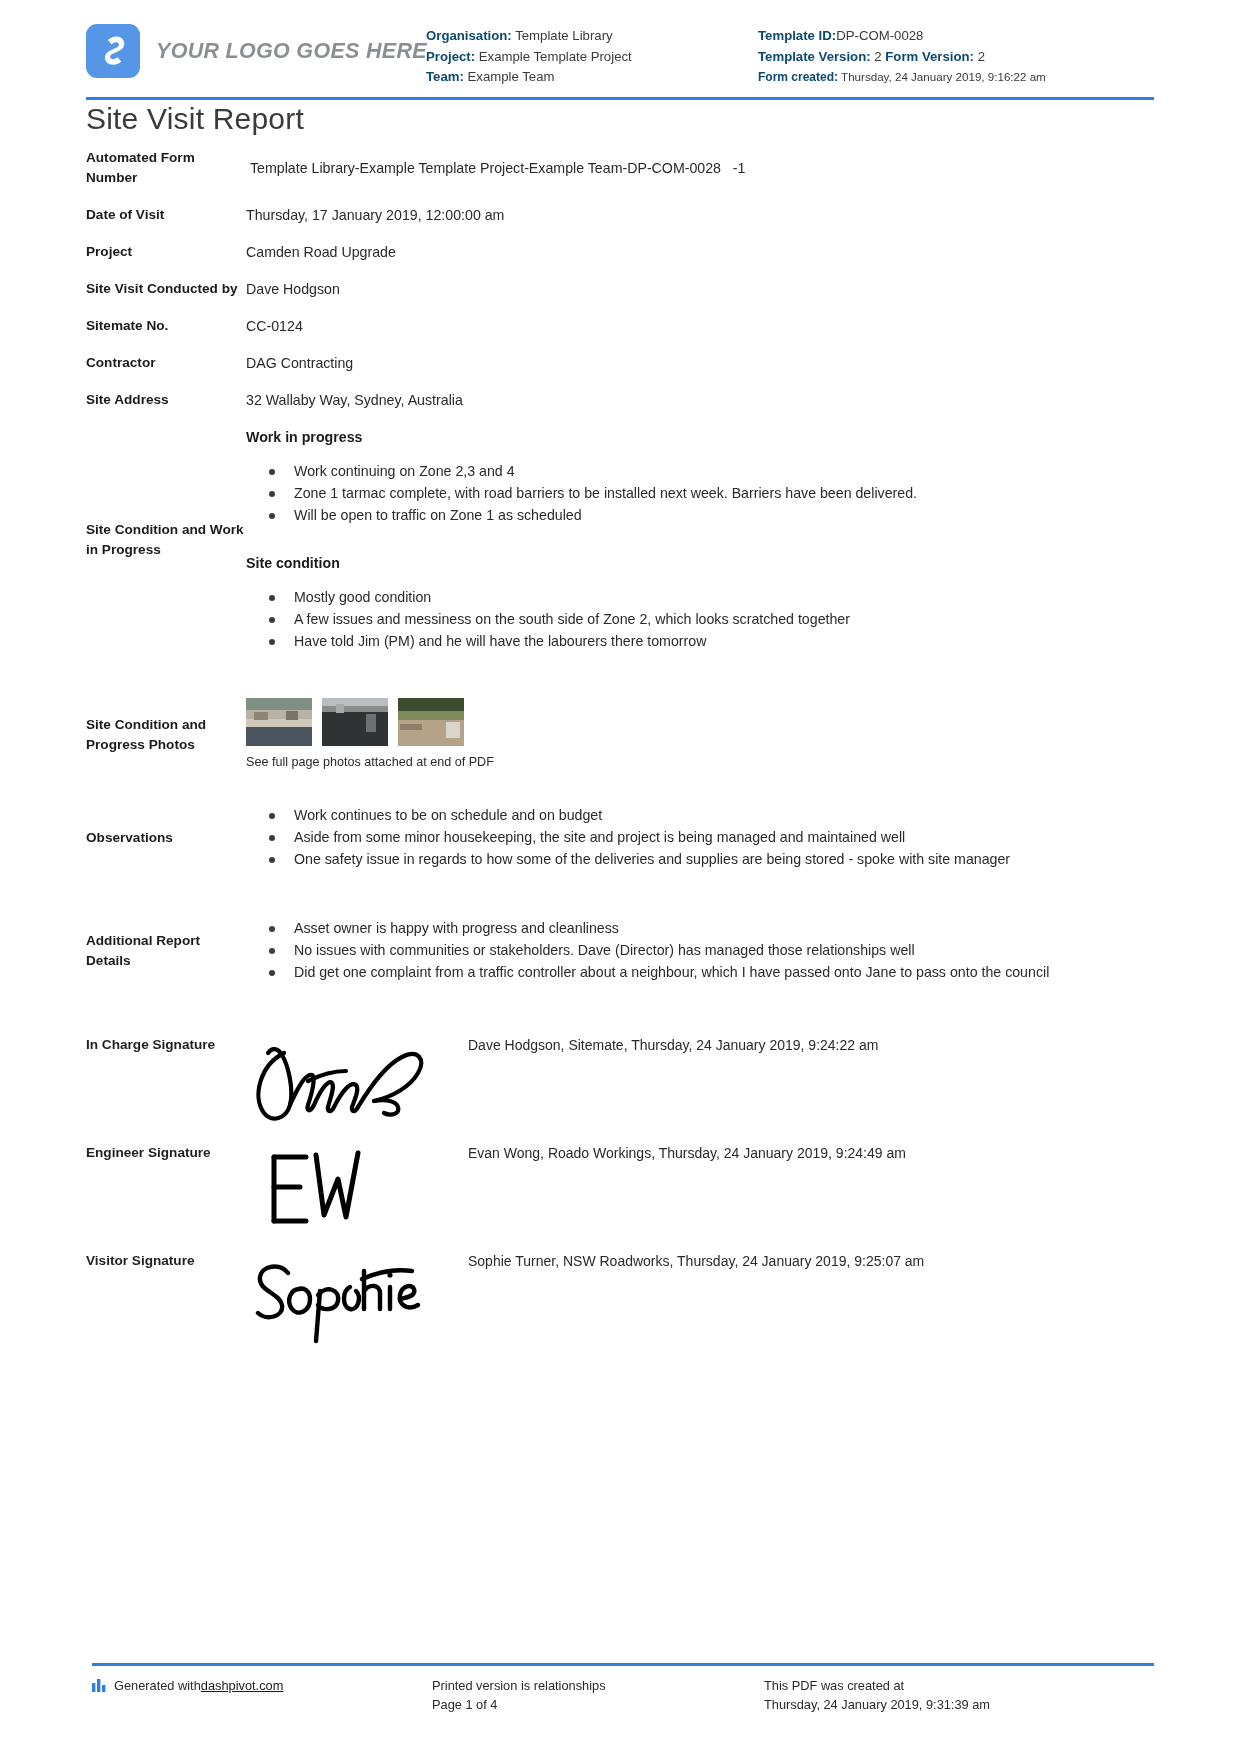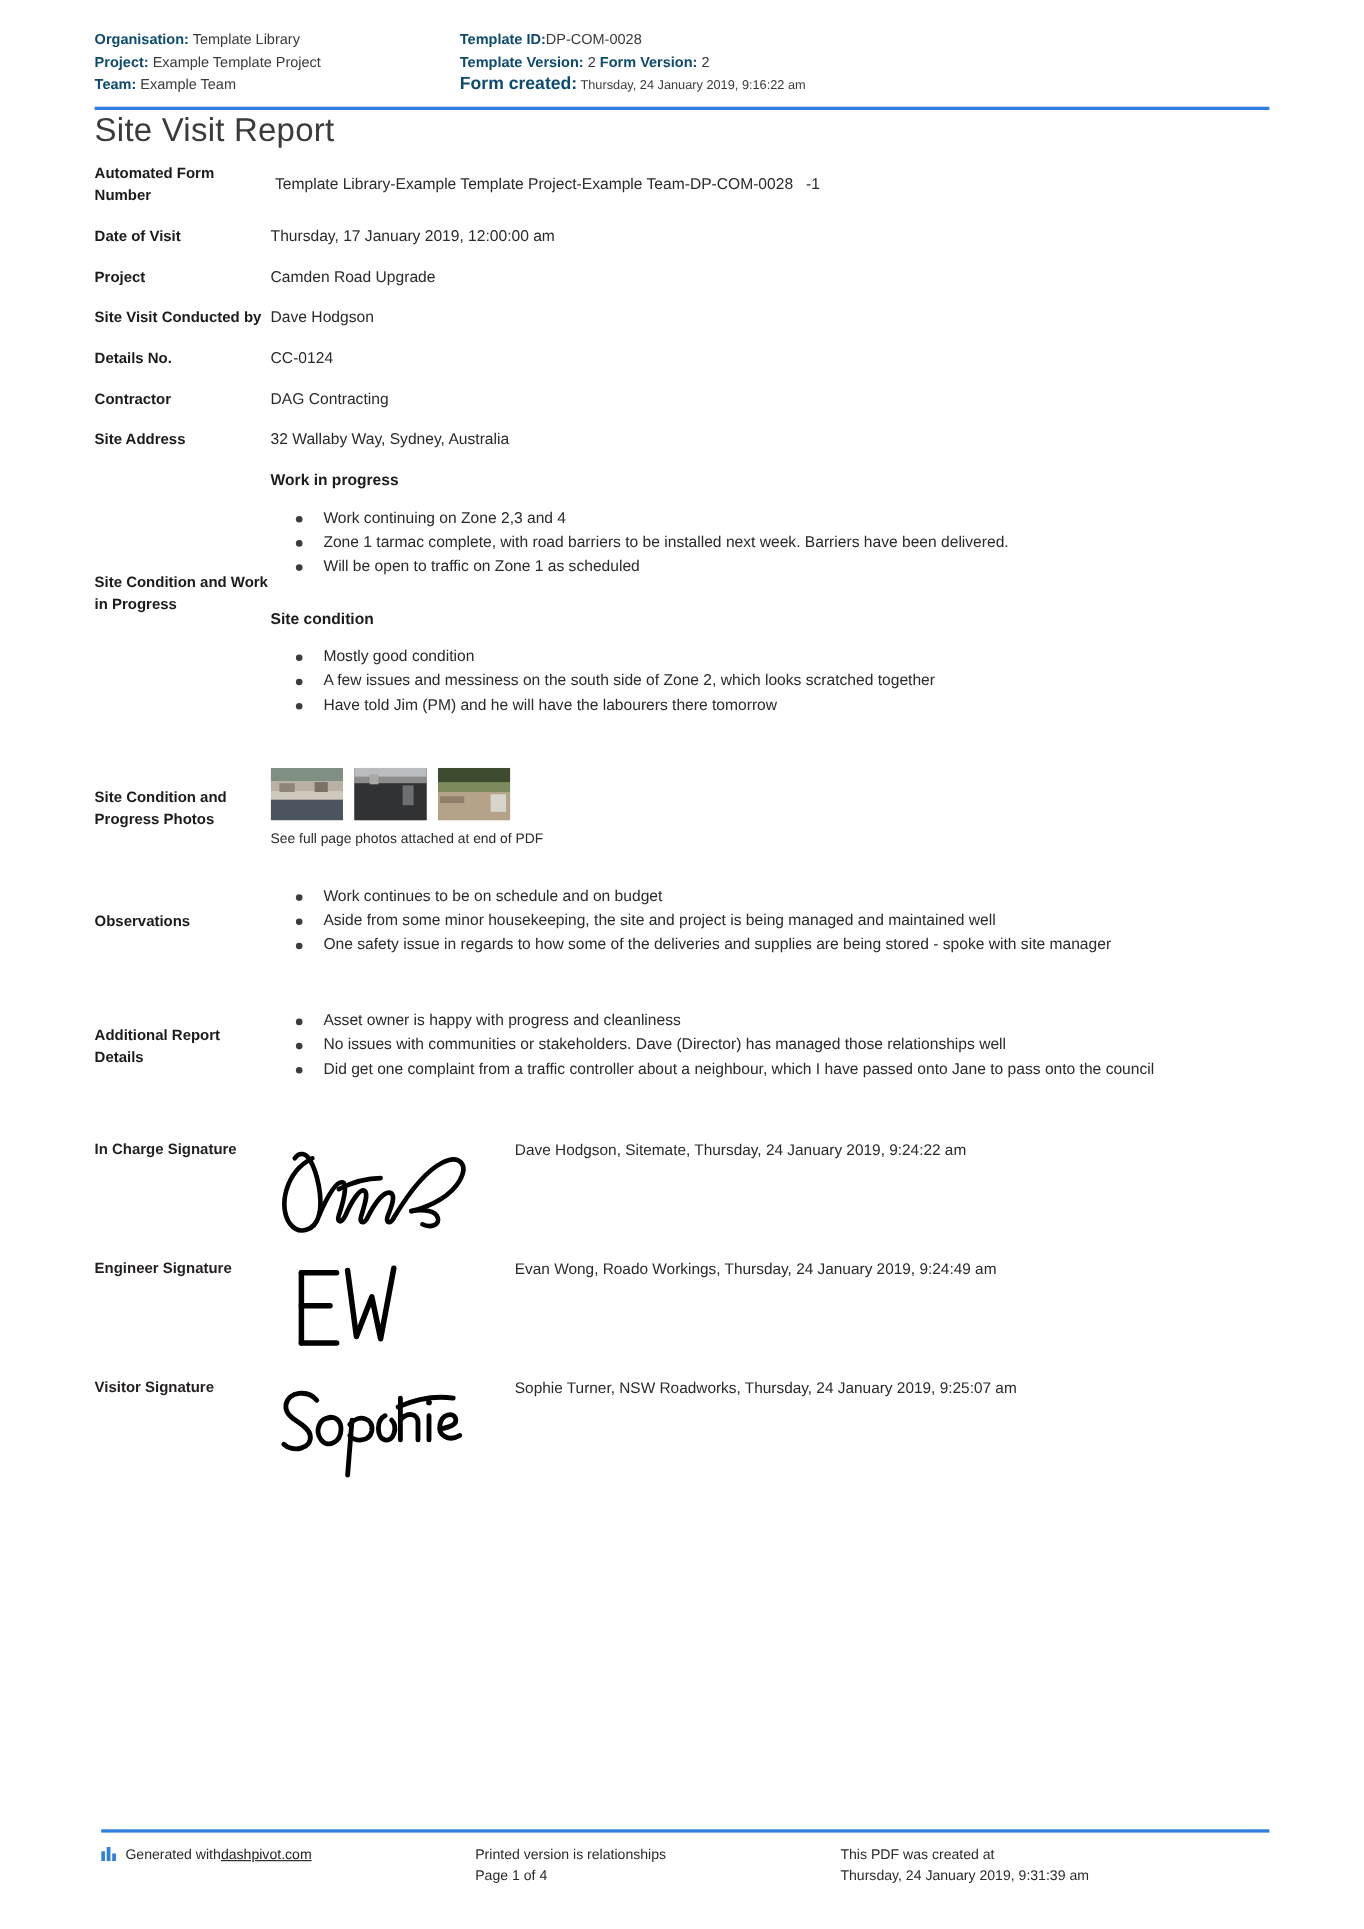--- a/index.html
+++ b/index.html
@@ -171,20 +171,28 @@
   .bar-icon { display: inline-block; margin-right: 7px; position: relative; top: 2px; }
   .link { color: #1b1b1b; text-decoration: underline; }
 </style>
 </head>
 <body>
 
 <div class="page">
 
   <div class="doc-header">
 
+    <div class="logo-block">
+      <div class="logo-mark">
+        <svg width="54" height="54" viewBox="0 0 54 54" aria-hidden="true">
+          <path d="M30.5 12.5c4.6 0 7.8 3.1 7.8 7.3 0 3.2-1.8 5.4-5.5 7.2l-6.4 3.1c-1.6.8-2.3 1.6-2.3 2.7 0 1.4 1.2 2.4 3 2.4 1.6 0 2.9-.6 4.4-1.9l3.7 4.2c-2.3 2.2-5 3.3-8.3 3.3-4.7 0-8-3-8-7.2 0-3.2 1.8-5.4 5.6-7.2l6.2-3c1.7-.8 2.4-1.6 2.4-2.8 0-1.4-1.2-2.4-3-2.4-1.6 0-3 .7-4.5 2l-3.7-4.2c2.4-2.3 5.1-3.5 8.6-3.5z" fill="#ffffff"></path>
+        </svg>
+      </div>
+      <div class="logo-text">YOUR LOGO GOES HERE</div>
+    </div>
 
     <div class="hdr-col left">
       <div>
         <b>Organisation:</b>
         <span>Template Library</span>
       </div>
       <div>
         <b>Project:</b>
         <span>Example Template Project</span>
       </div>
@@ -198,21 +206,21 @@
       <div>
         <b>Template ID:</b><span>DP-COM-0028</span>
       </div>
       <div>
         <b>Template Version:</b>
         <span>2</span>
         <b>Form Version:</b>
         <span>2</span>
       </div>
       <div class="hdr-small">
-        <b style="font-size:16px">Form created:</b>
+        <b style="font-size:12px">Form created:</b>
         <span>Thursday, 24 January 2019, 9:16:22 am</span>
       </div>
     </div>
   </div>
 
   <div class="rule"></div>
 
   <div class="doc-title">Site Visit Report</div>
 
   <div class="row">
@@ -229,21 +237,21 @@
     <div class="label">Project</div>
     <div class="value">Camden Road Upgrade</div>
   </div>
 
   <div class="row">
     <div class="label">Site Visit Conducted by</div>
     <div class="value">Dave Hodgson</div>
   </div>
 
   <div class="row">
-    <div class="label">Details No.</div>
+    <div class="label">Sitemate No.</div>
     <div class="value">CC-0124</div>
   </div>
 
   <div class="row">
     <div class="label">Contractor</div>
     <div class="value">DAG Contracting</div>
   </div>
 
   <div class="row">
     <div class="label">Site Address</div>

